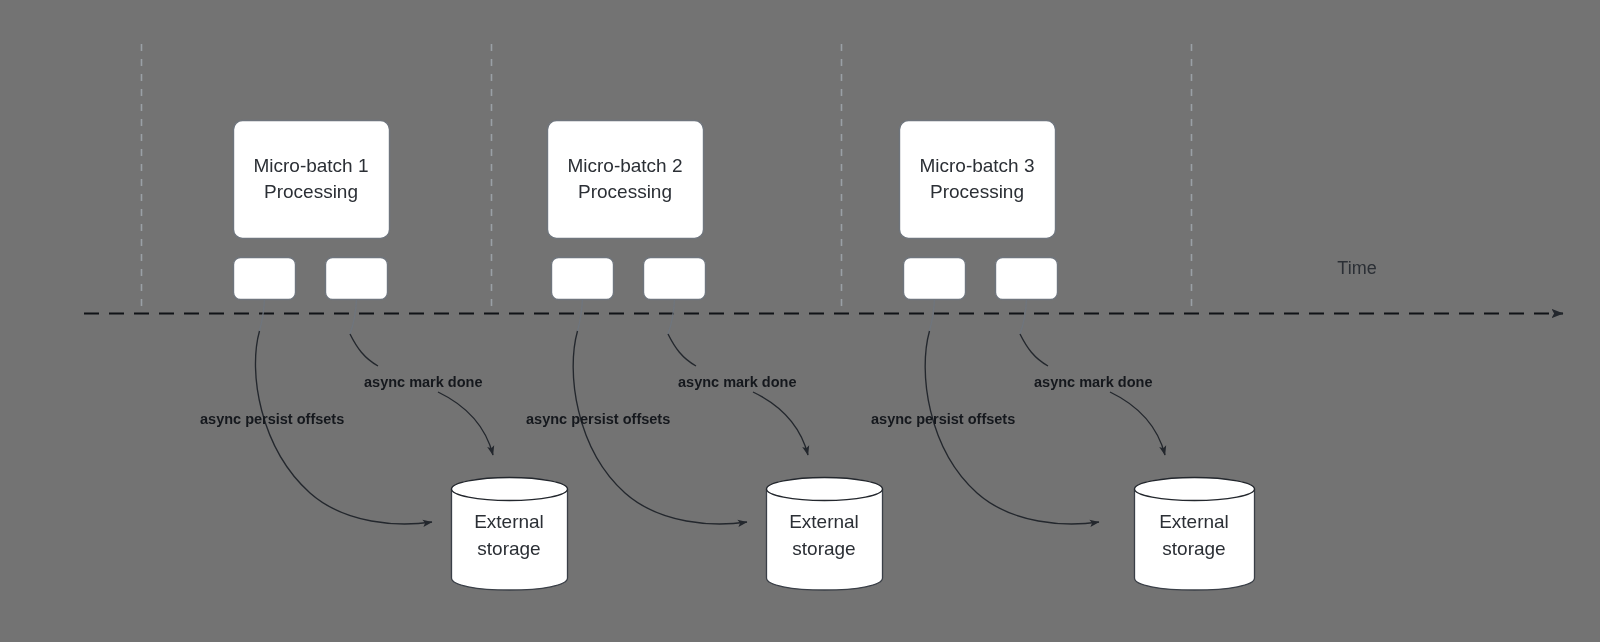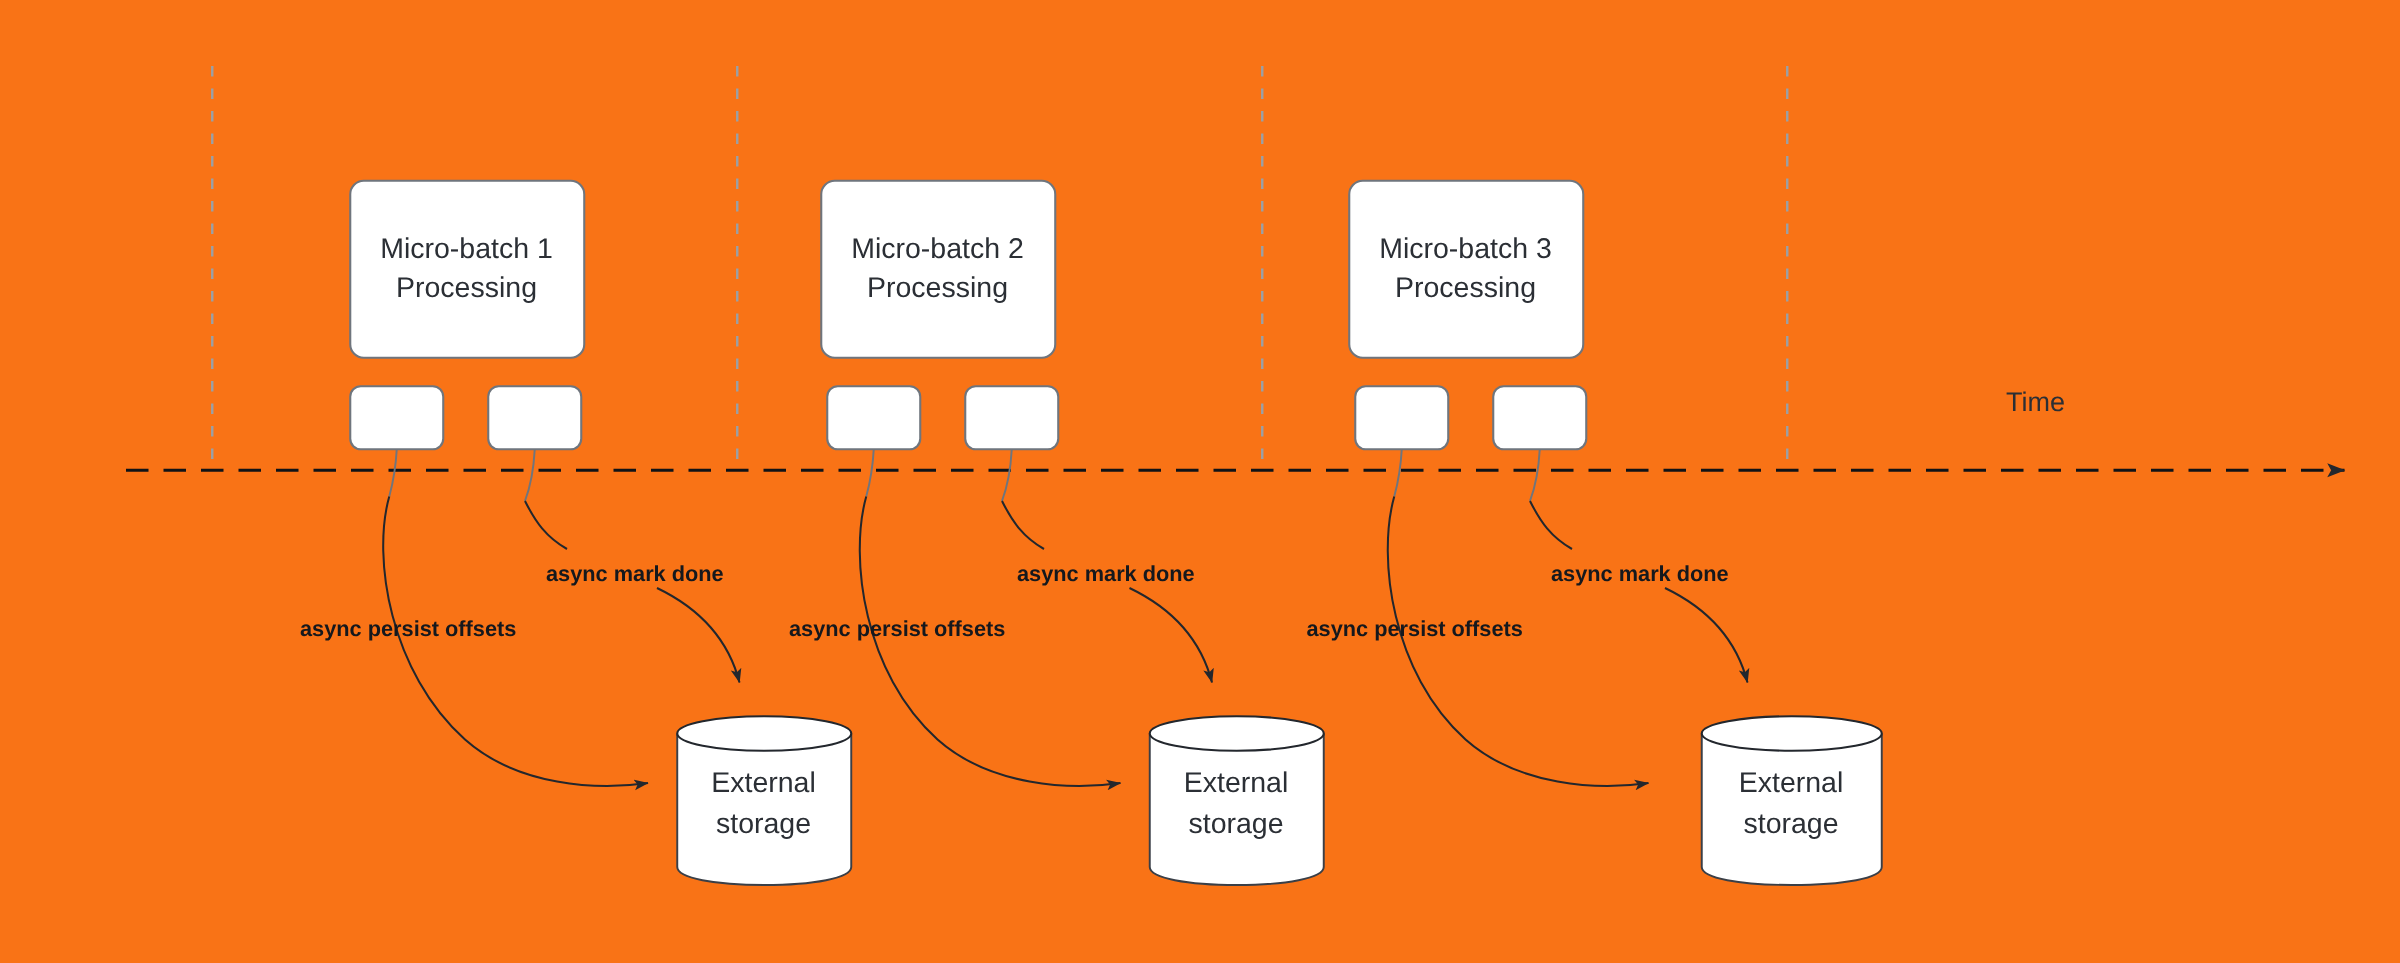--- a/index.html
+++ b/index.html
@@ -9,21 +9,21 @@
     background: #ffffff;
   }
   body {
     font-family: "Liberation Sans", sans-serif;
     -webkit-font-smoothing: antialiased;
   }
   #canvas {
     position: relative;
     width: 1600px;
     height: 642px;
-    background: #f97316;
+    background: #737373;
     overflow: hidden;
   }
   #canvas svg.layer {
     position: absolute;
     left: 0;
     top: 0;
     width: 1600px;
     height: 642px;
     pointer-events: none;
   }

